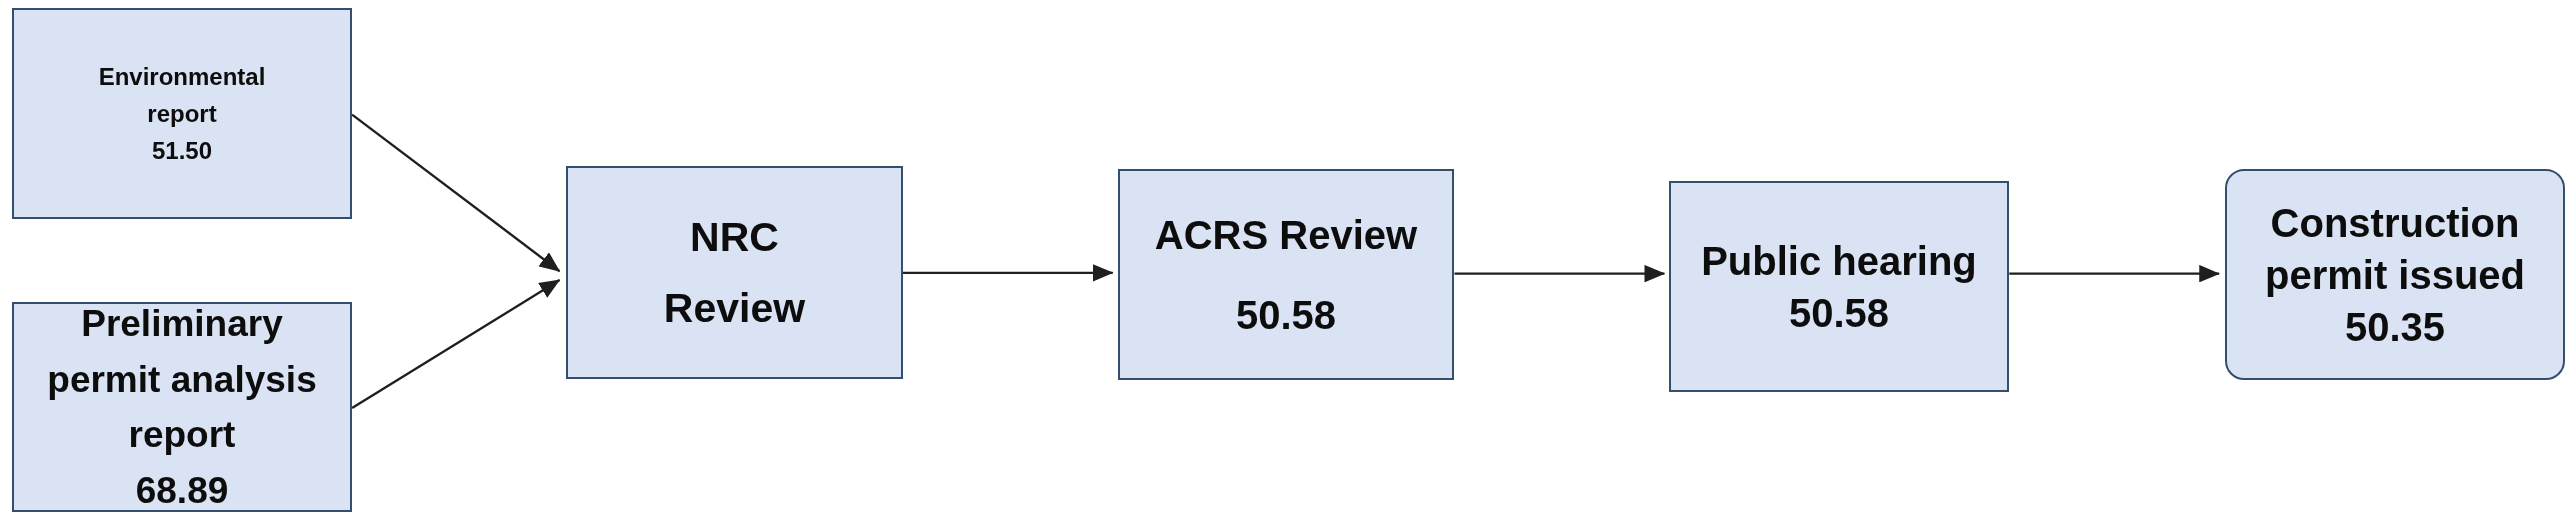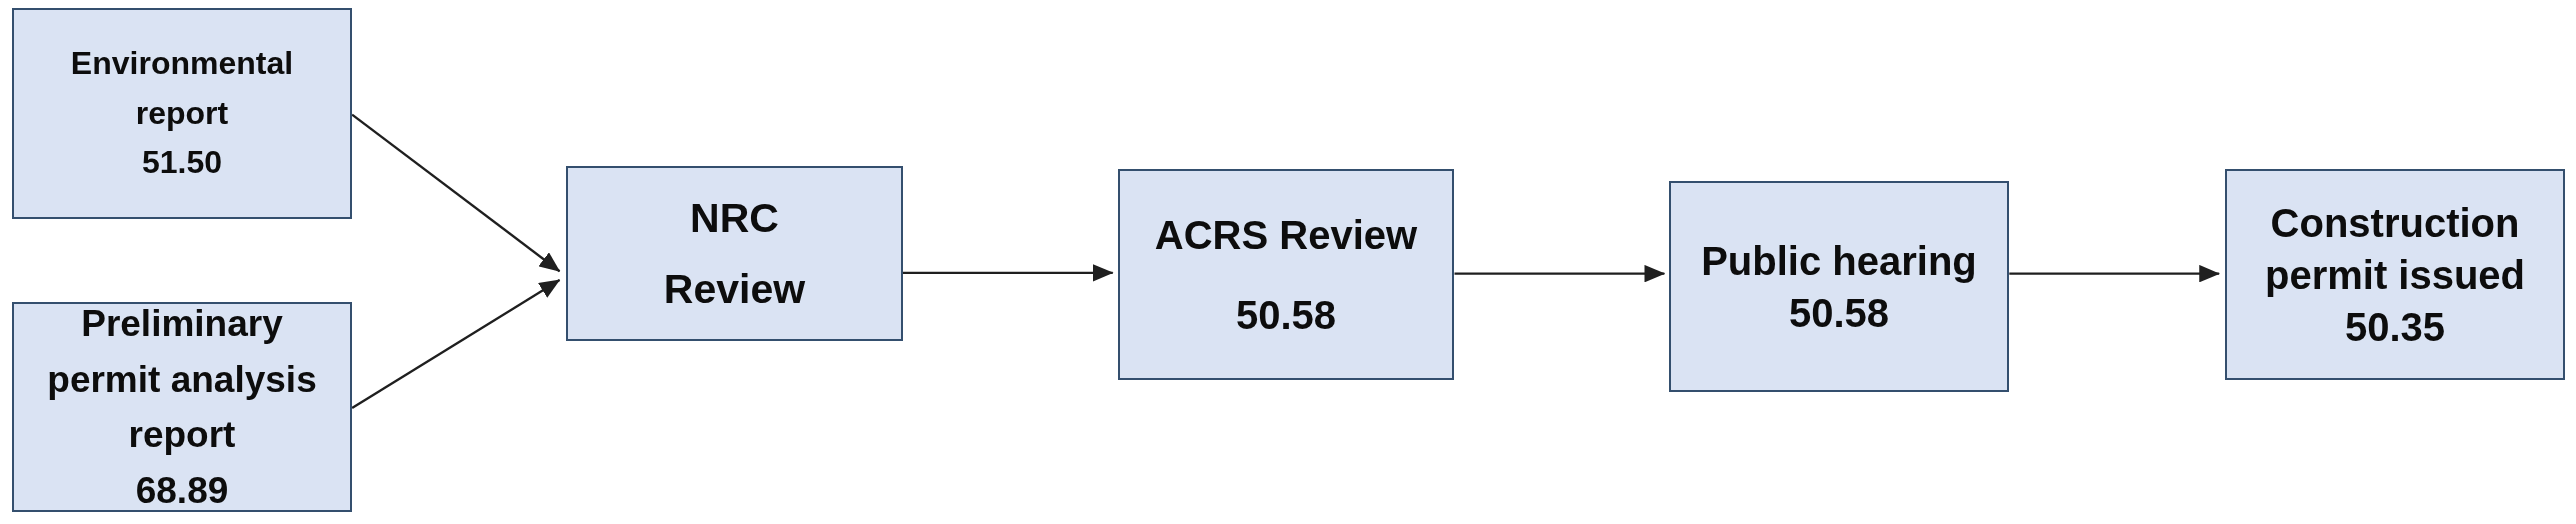--- a/index.html
+++ b/index.html
@@ -31,41 +31,41 @@
     display: flex;
     flex-direction: column;
     align-items: center;
     justify-content: center;
     text-align: center;
     font-weight: bold;
     color: #0d0d0d;
   }
   #node-environmental-report {
     left: 12px; top: 8px; width: 340px; height: 211px;
-    font-size: 32px; line-height: 1.55; justify-content: center;
+    font-size: 24px; line-height: 1.55; justify-content: center;
   }
   #node-preliminary-safety-analysis-report {
     left: 12px; top: 302px; width: 340px; height: 210px;
     font-size: 37px; line-height: 1.5;
   }
   #node-nrc-review {
-    left: 566px; top: 166px; width: 337px; height: 175px;
+    left: 566px; top: 166px; width: 337px; height: 213px;
     font-size: 41px; line-height: 1.42; gap: 12px;
   }
   #node-acrs-review {
     left: 1118px; top: 169px; width: 336px; height: 211px;
     font-size: 40px; line-height: 1.3; gap: 28px;
   }
   #node-public-hearing {
     left: 1669px; top: 181px; width: 340px; height: 211px;
     font-size: 40px; line-height: 1.3;
   }
   #node-construction-permit-issued {
     left: 2225px; top: 169px; width: 340px; height: 211px;
-    font-size: 40px; line-height: 1.3;
+    font-size: 40px; line-height: 1.3; border-radius: 19px;
   }
 </style>
 </head>
 <body>
 
 <div id="canvas">
 
   <svg id="arrow-layer" viewBox="0 0 3241 660" xmlns="http://www.w3.org/2000/svg">
     <defs>
       <marker id="arrowhead" markerUnits="userSpaceOnUse" markerWidth="26" markerHeight="22" viewBox="0 0 26 22" refX="25" refY="11" orient="auto">

